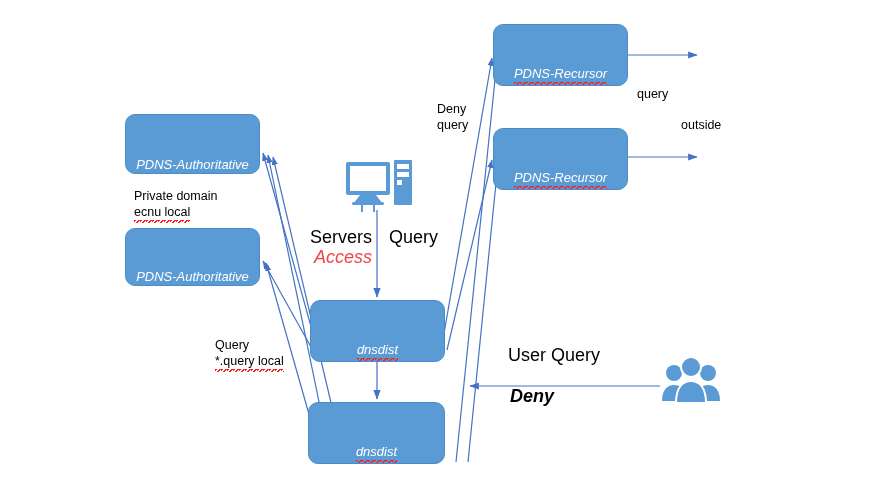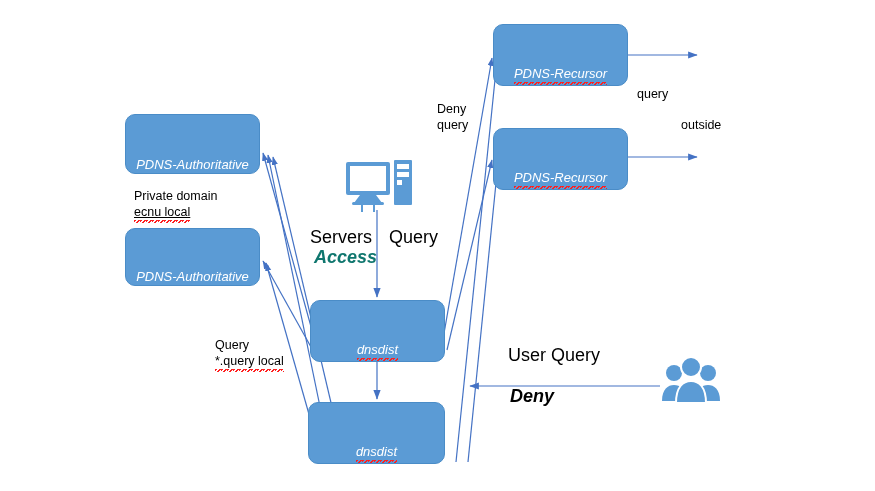--- a/index.html
+++ b/index.html
@@ -16,21 +16,21 @@
         display:flex;align-items:flex-end;justify-content:center;
         box-shadow:0 0 0 0 rgba(0,0,0,0);font-style:italic;}
   .node .label{color:#ffffff;font-size:13px;line-height:16px;white-space:nowrap;
         position:relative;}
   .sq{background-image:
         repeating-linear-gradient(135deg,#ff2020 0 1.6px,rgba(255,255,255,0) 1.6px 3.2px);
       background-repeat:repeat-x;background-size:6px 3px;
       background-position:left bottom;padding-bottom:3px;}
 
   .txt{position:absolute;color:#000000;font-size:18px;line-height:18px;white-space:nowrap;}
-  .txt.red{color:#0f766e;font-style:italic;font-weight:bold;}
+  .txt.red{color:#ef4444;font-style:italic;font-weight:normal;}
   .txt.bi{font-style:italic;font-weight:bold;}
   .txt.sm{font-size:12.5px;line-height:16px;}
 </style>
 </head>
 <body>
 
 <div id="canvas">
 
 
   <svg class="svg-layer" viewBox="0 0 875 491">
@@ -112,21 +112,21 @@
       <circle cx="14" cy="18" r="8" fill="#5B9BD5"></circle>
       <path d="M2,46 C2,34 8,30 14,30 C20,30 26,34 26,46 z" fill="#5B9BD5"></path>
       <circle cx="48" cy="18" r="8" fill="#5B9BD5"></circle>
       <path d="M36,46 C36,34 42,30 48,30 C54,30 60,34 60,46 z" fill="#5B9BD5"></path>
       <circle cx="31" cy="12" r="10" fill="#5B9BD5" stroke="#ffffff" stroke-width="2"></circle>
       <path d="M16,48 C16,32 23,26 31,26 C39,26 46,32 46,48 z" fill="#5B9BD5" stroke="#ffffff" stroke-width="2"></path>
     </svg>
   </div>
 
   <div class="txt sm" style="left:134px;top:188px;">Private domain</div>
-  <div class="txt sm sq" style="left:134px;top:204px;text-decoration:underline;">ecnu local</div>
+  <div class="txt sm sq" style="left:134px;top:204px;">ecnu local</div>
 
   <div class="txt" style="left:310px;top:228px;">Servers</div>
   <div class="txt red" style="left:314px;top:248px;">Access</div>
 
   <div class="txt" style="left:389px;top:228px;">Query</div>
 
   <div class="txt sm" style="left:437px;top:101px;">Deny</div>
   <div class="txt sm" style="left:437px;top:117px;">query</div>
 
   <div class="txt sm" style="left:637px;top:86px;">query</div>

